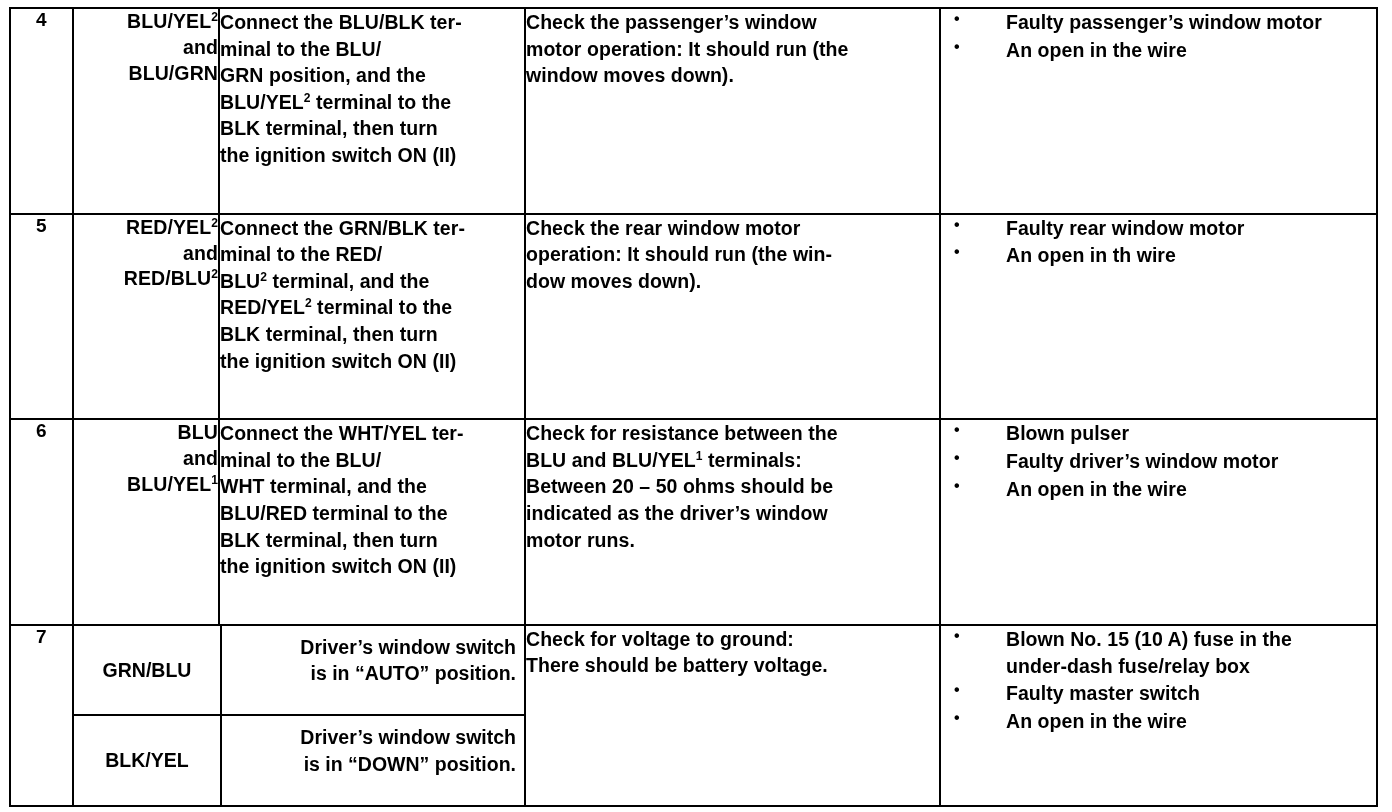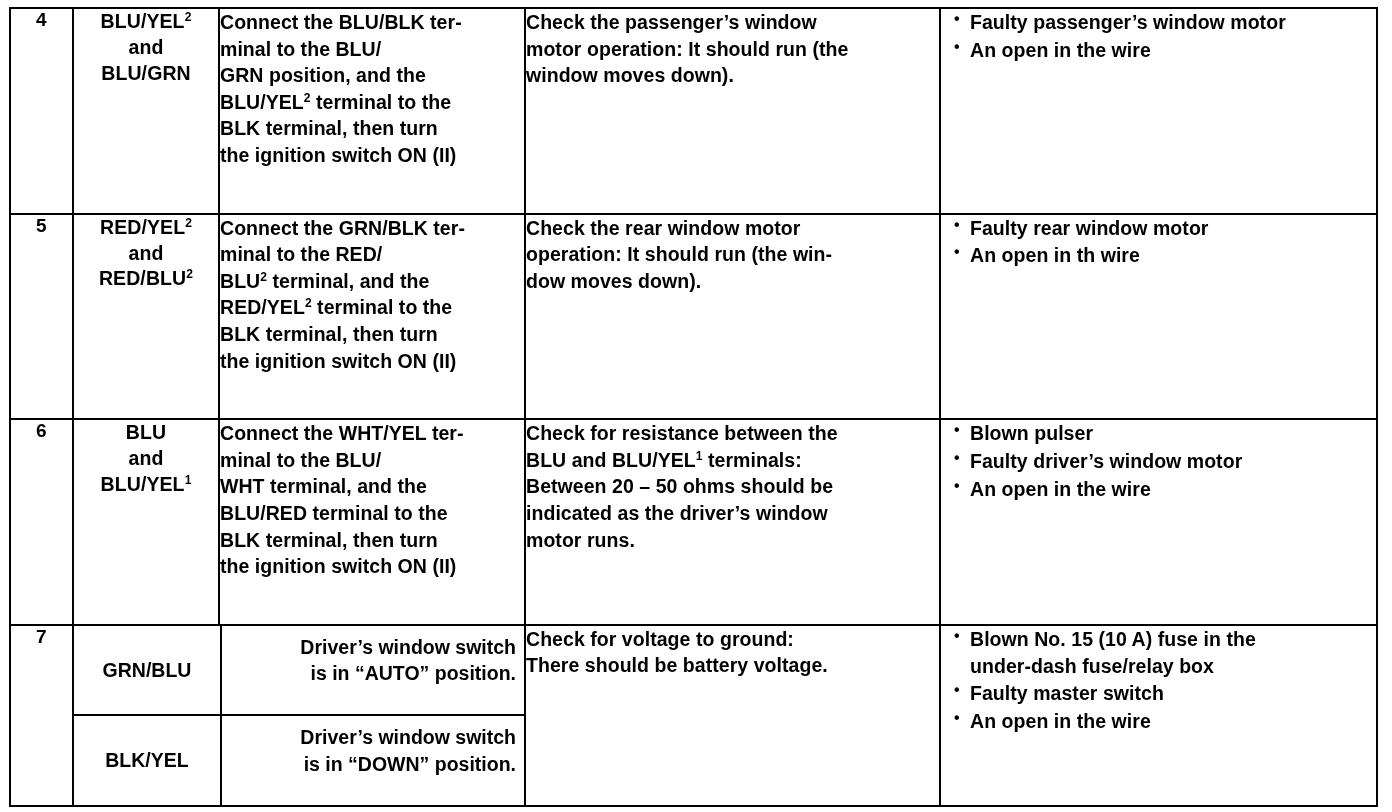--- a/index.html
+++ b/index.html
@@ -49,21 +49,21 @@
   
   td.step {
     text-align: center;
     vertical-align: middle;
     font-size: 19px;
     font-weight: bold;
     letter-spacing: 0.2px;
   }
 
   td.terminal {
-    text-align: center;
+    text-align: right;
     vertical-align: middle;
     font-size: 19.5px;
     font-weight: bold;
     line-height: 1.33;
     letter-spacing: 0.1px;
     padding: 4px 3px;
   }
 
   td.body-cell {
     font-size: 19.5px;
@@ -101,20 +101,21 @@
   }
   ul.causes li .bullet {
     position: absolute;
     left: 1px;
     top: -1px;
     font-size: 16px;
   }
   ul.causes li .cont {
     display: block;
     white-space: nowrap;
+    margin-left: 36px;
   }
 
   
   td.nested {
     padding: 0;
     border: 2px solid #000000;
   }
   table.subtable {
     width: 100%;
     height: 100%;

